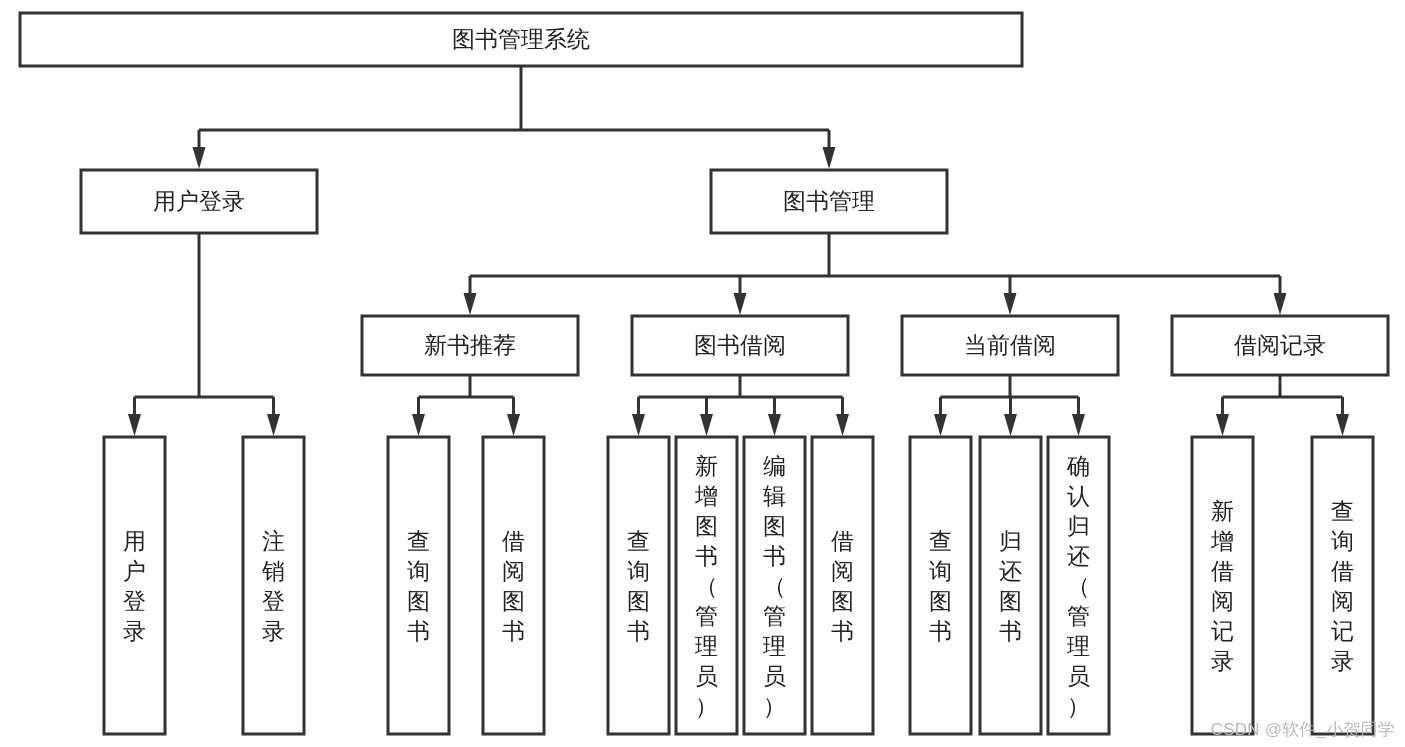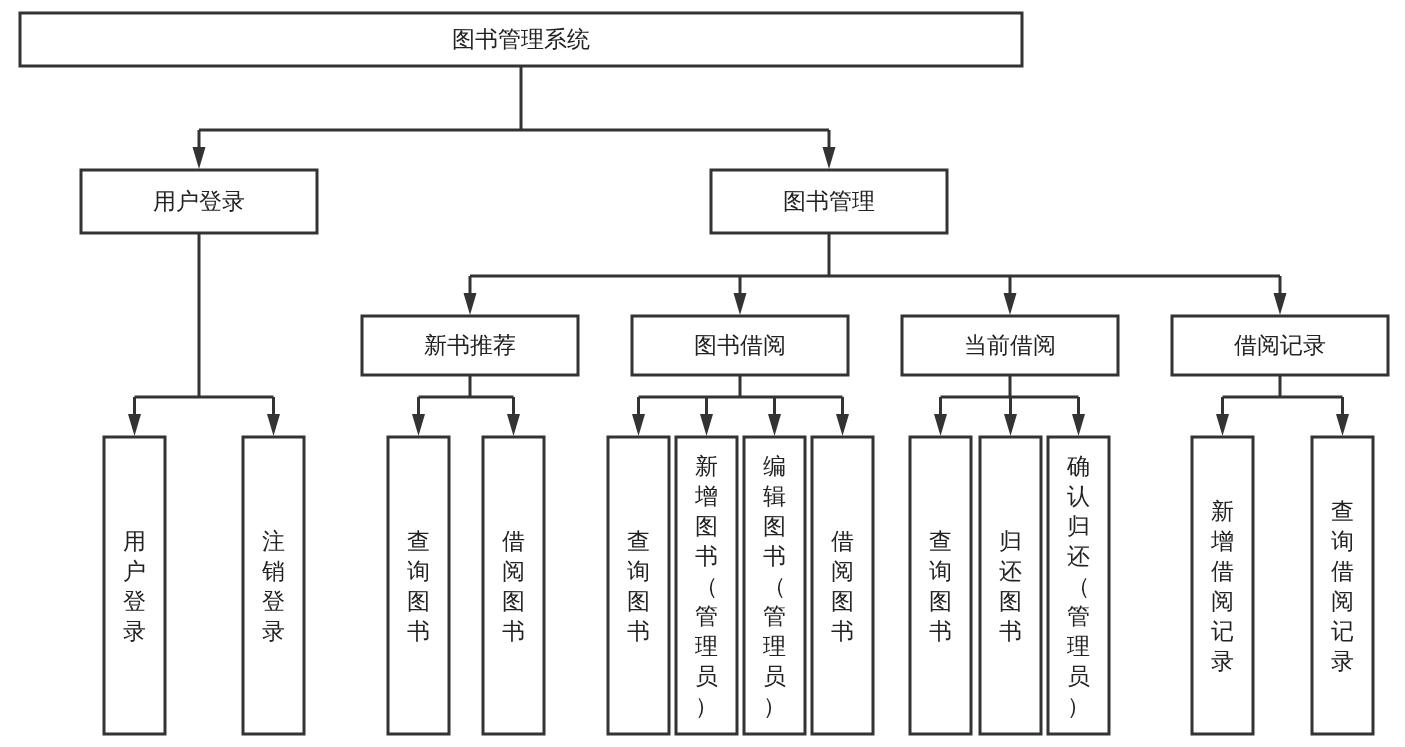--- a/index.html
+++ b/index.html
@@ -214,13 +214,14 @@
         <g>
           <rect x="1192" y="437" width="61" height="297" class="nodebox"></rect>
           <text x="1222.5" class="node-label-vert"><tspan x="1222.5" y="519">新</tspan><tspan x="1222.5" y="549">增</tspan><tspan x="1222.5" y="579">借</tspan><tspan x="1222.5" y="609">阅</tspan><tspan x="1222.5" y="639">记</tspan><tspan x="1222.5" y="669">录</tspan></text>
         </g>
         <g>
           <rect x="1312" y="437" width="61" height="297" class="nodebox"></rect>
           <text x="1342.5" class="node-label-vert"><tspan x="1342.5" y="519">查</tspan><tspan x="1342.5" y="549">询</tspan><tspan x="1342.5" y="579">借</tspan><tspan x="1342.5" y="609">阅</tspan><tspan x="1342.5" y="639">记</tspan><tspan x="1342.5" y="669">录</tspan></text>
         </g>
       </g>
   </svg>
+  <div class="watermark">CSDN @软件_小贺同学</div>
 </div>
 
 </body></html>

